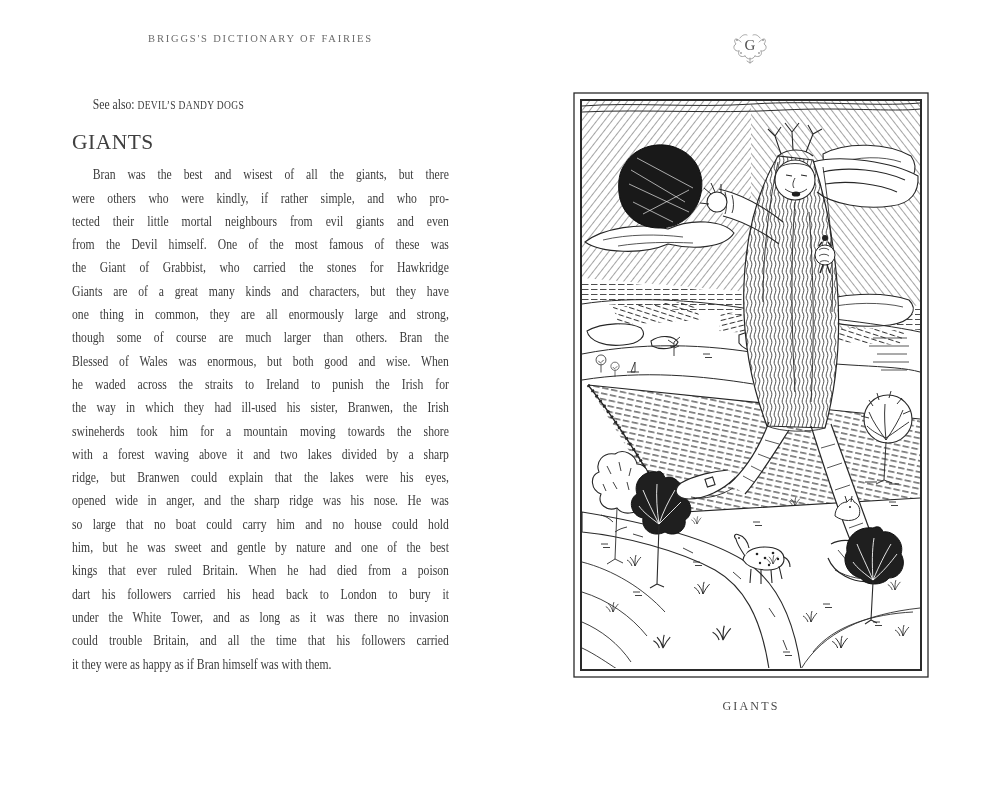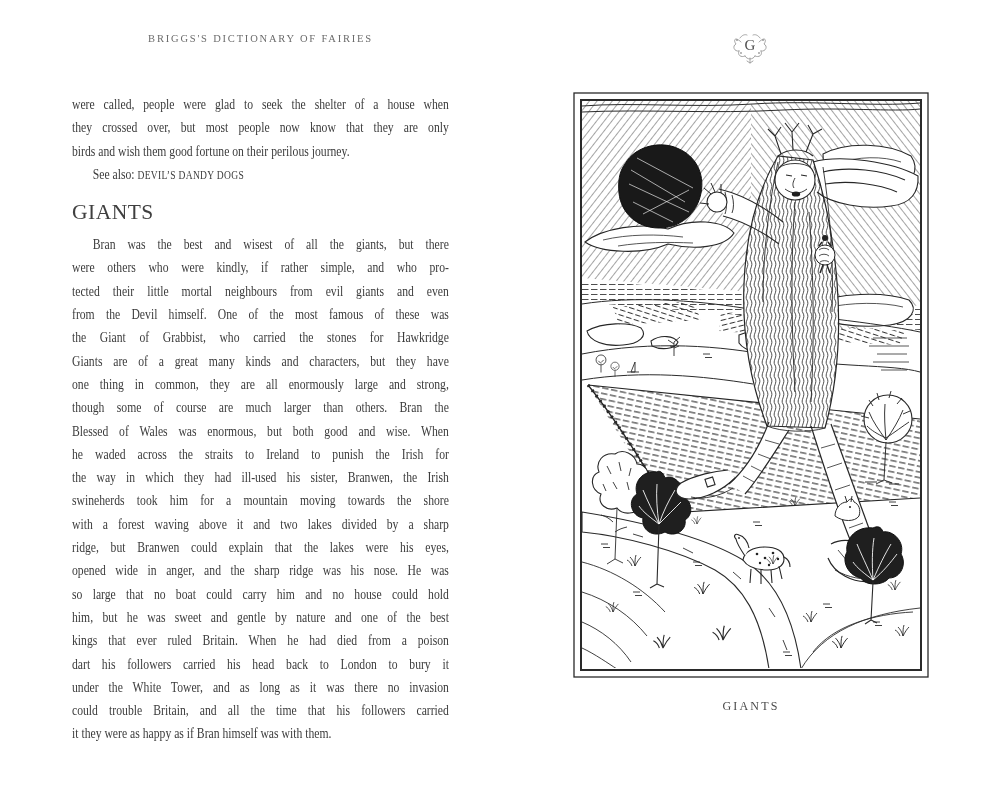--- a/index.html
+++ b/index.html
@@ -45,25 +45,20 @@
     <g fill="#9a9a9a">
       <circle cx="10" cy="18" r="1"></circle>
         <circle cx="36" cy="18" r="1"></circle>
       <circle cx="14" cy="31" r="0.9"></circle>
         <circle cx="32" cy="31" r="0.9"></circle>
     </g>
     <text x="23" y="28" text-anchor="middle" font-family="Liberation Serif, serif" font-size="15" fill="#4f4f4f">G</text>
   </svg>
 
   <div class="textcol">
-    <div id="cont">
-        <div class="line j">were called, people were glad to seek the shelter of a house when</div>
-        <div class="line j">they crossed over, but most people now know that they are only</div>
-        <div class="line">birds and wish them good fortune on their perilous journey.</div>
-      </div>
     <div class="line ind"><span>See also: </span><span class="sc">DEVIL’S DANDY DOGS</span></div>
     <h2 class="entry-h">GIANTS</h2>
     <div id="paras">
         <div>
           <div class="line j ind">Bran was the best and wisest of all the giants, but there</div>
           <div class="line j">were others who were kindly, if rather simple, and who pro-</div>
           <div class="line j">tected their little mortal neighbours from evil giants and even</div>
           <div class="line j">from the Devil himself. One of the most famous of these was</div>
           <div class="line j">the Giant of Grabbist, who carried the stones for Hawkridge</div>
         </div>

